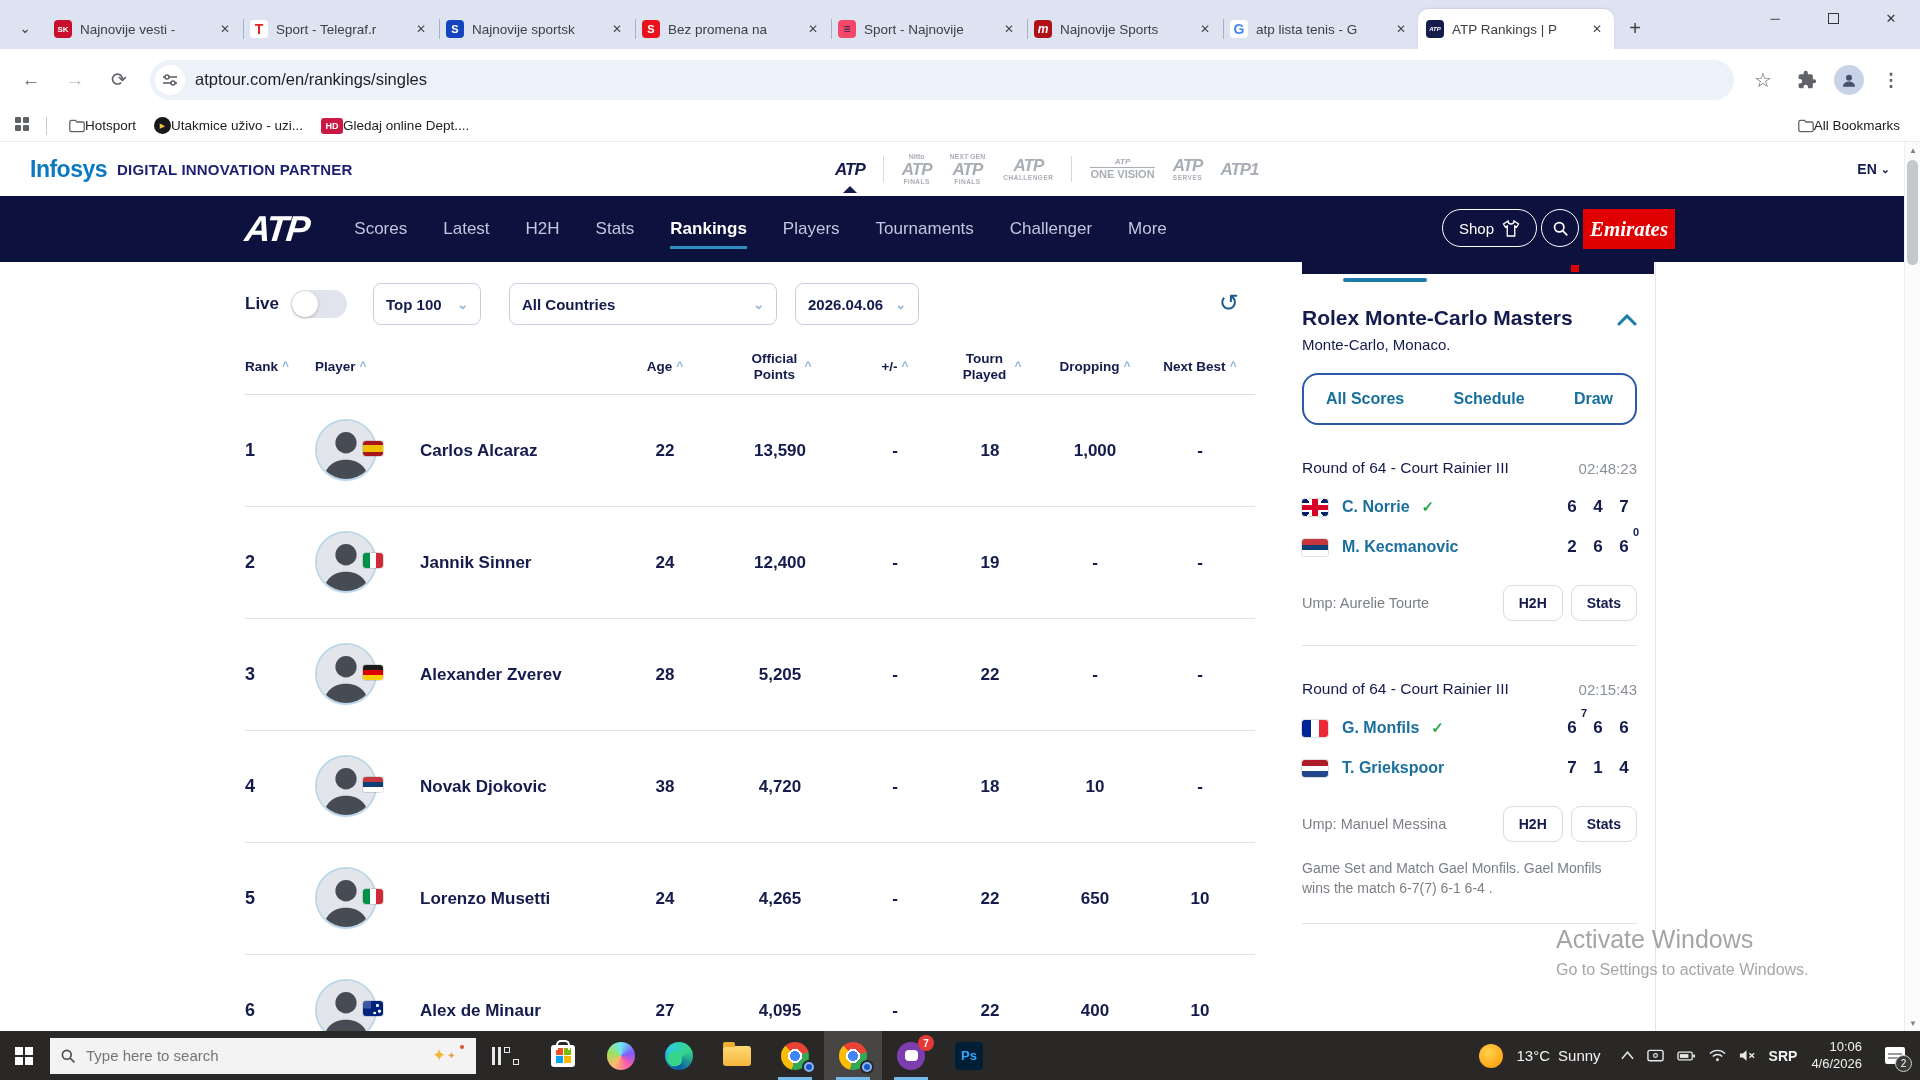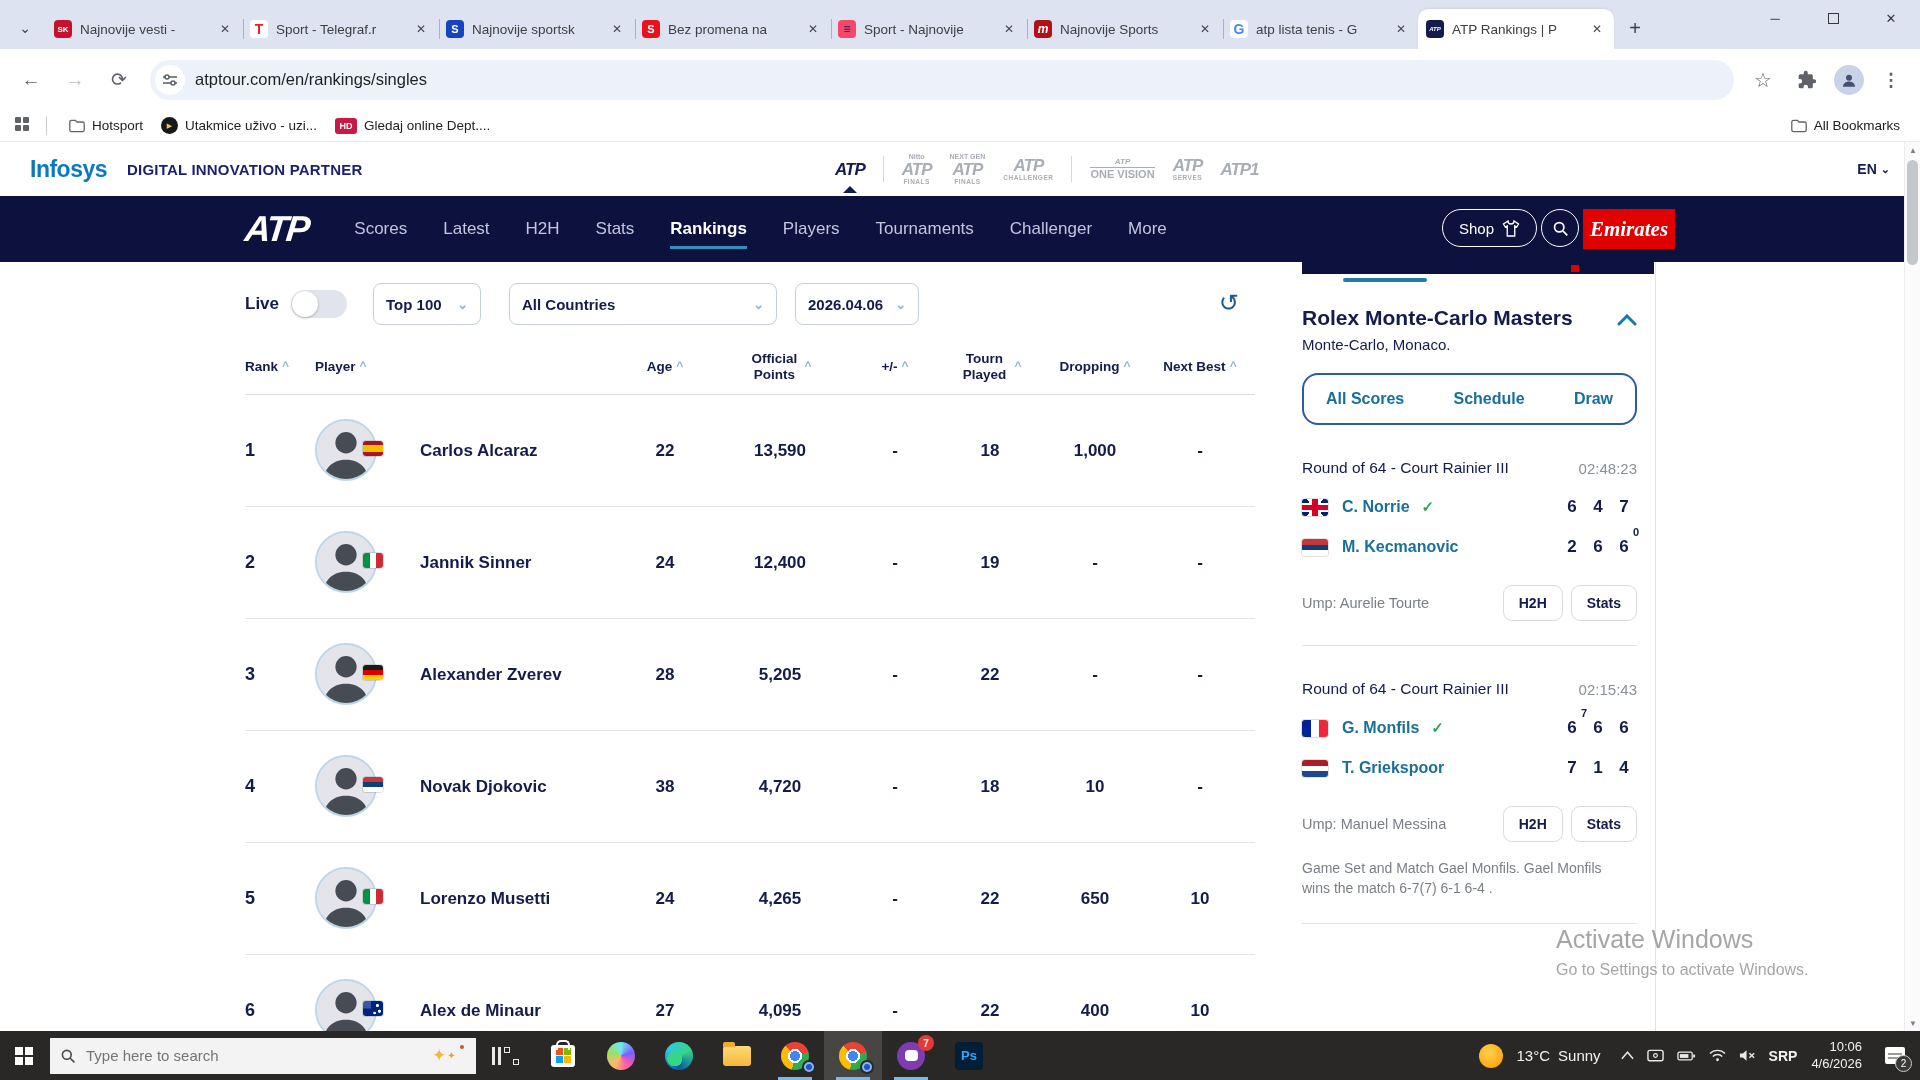--- a/index.html
+++ b/index.html
@@ -32,29 +32,29 @@
   .navbtn.dis{color:#b9bcc1}
   .omni{flex:1;height:40px;background:#edf1fa;border-radius:20px;display:flex;align-items:center;padding:0 14px 0 5px;gap:10px;margin:0 6px}
   .siteinfo{width:30px;height:30px;background:#fff;border-radius:50%;display:flex;align-items:center;justify-content:center}
   .url{font-size:16.5px;color:#1f2023}
   .tbicons{display:flex;align-items:center;gap:10px}
   .tbicons .ic{width:34px;height:34px;display:flex;align-items:center;justify-content:center;color:#5f6368;cursor:pointer}
   .avat{width:30px;height:30px;border-radius:50%;background:#c9d3e8;display:flex;align-items:center;justify-content:center}
   
   .bookbar{position:absolute;left:0;top:110px;width:1920px;height:32px;background:#fff;border-bottom:1px solid #e9eaee;display:flex;align-items:center;padding:0 14px;gap:6px}
   .bsep{height:18px;border-left:1px solid #c8cbd2;margin:0 10px}
-  .bitem{display:flex;align-items:center;gap:7px;font-size:13.5px;color:#202124;cursor:pointer;padding:3px 6px;border-radius:6px}
+  .bitem{display:flex;align-items:center;font-size:13.5px;color:#202124;cursor:pointer;padding:3px 6px;border-radius:6px}
   .bplay{width:17px;height:17px;border-radius:50%;background:#17181b;color:#f3c73a;font-size:7px;display:flex;align-items:center;justify-content:center}
   .bhd{min-width:22px;height:16px;border-radius:3px;background:#c81843;color:#fff;font-size:9px;font-weight:800;display:flex;align-items:center;justify-content:center;padding:0 2px}
   .allbm{margin-left:auto}
   
   .page{position:absolute;left:0;top:142px;width:1920px;height:889px;background:#fff}
   .pbar{position:absolute;left:0;top:0;width:1920px;height:54px;background:#fff;display:flex;align-items:center;padding:0 30px}
   .inflogo{font-size:23px;font-weight:700;color:#0b79bf;letter-spacing:-.5px}
-  .ptag{font-size:15px;font-weight:800;color:#1a1f71;margin-left:20px;letter-spacing:.2px}
+  .ptag{font-size:15px;font-weight:800;color:#1a1f71;margin-left:10px;letter-spacing:.2px}
   .plogos{position:absolute;left:835px;top:0;height:54px;display:flex;align-items:center;gap:18px}
   .plogo{text-align:center;line-height:1;color:#a9adb5;position:relative}
   .plogo .t{font-size:7px;font-weight:800;display:block;margin-bottom:1px}
   .plogo .m{font-size:17px;font-weight:900;font-style:italic;letter-spacing:-1px;display:block}
   .plogo .b{font-size:6.5px;font-weight:700;display:block;margin-top:1px;letter-spacing:.5px}
   .plogo.act .m{color:#141b4d}
   .plogo.act:after{content:"";position:absolute;left:50%;transform:translateX(-50%);bottom:-14px;border:7px solid transparent;border-bottom-color:#141b4d}
   .plogo.onev .m{font-size:11px;font-weight:800;font-style:normal;letter-spacing:0}
   .plogo.onev .t{font-size:8px;font-style:italic;border-bottom:1px solid #a9adb5;padding-bottom:1px}
   .pdiv{height:26px;border-left:1px solid #d6d8dd}

